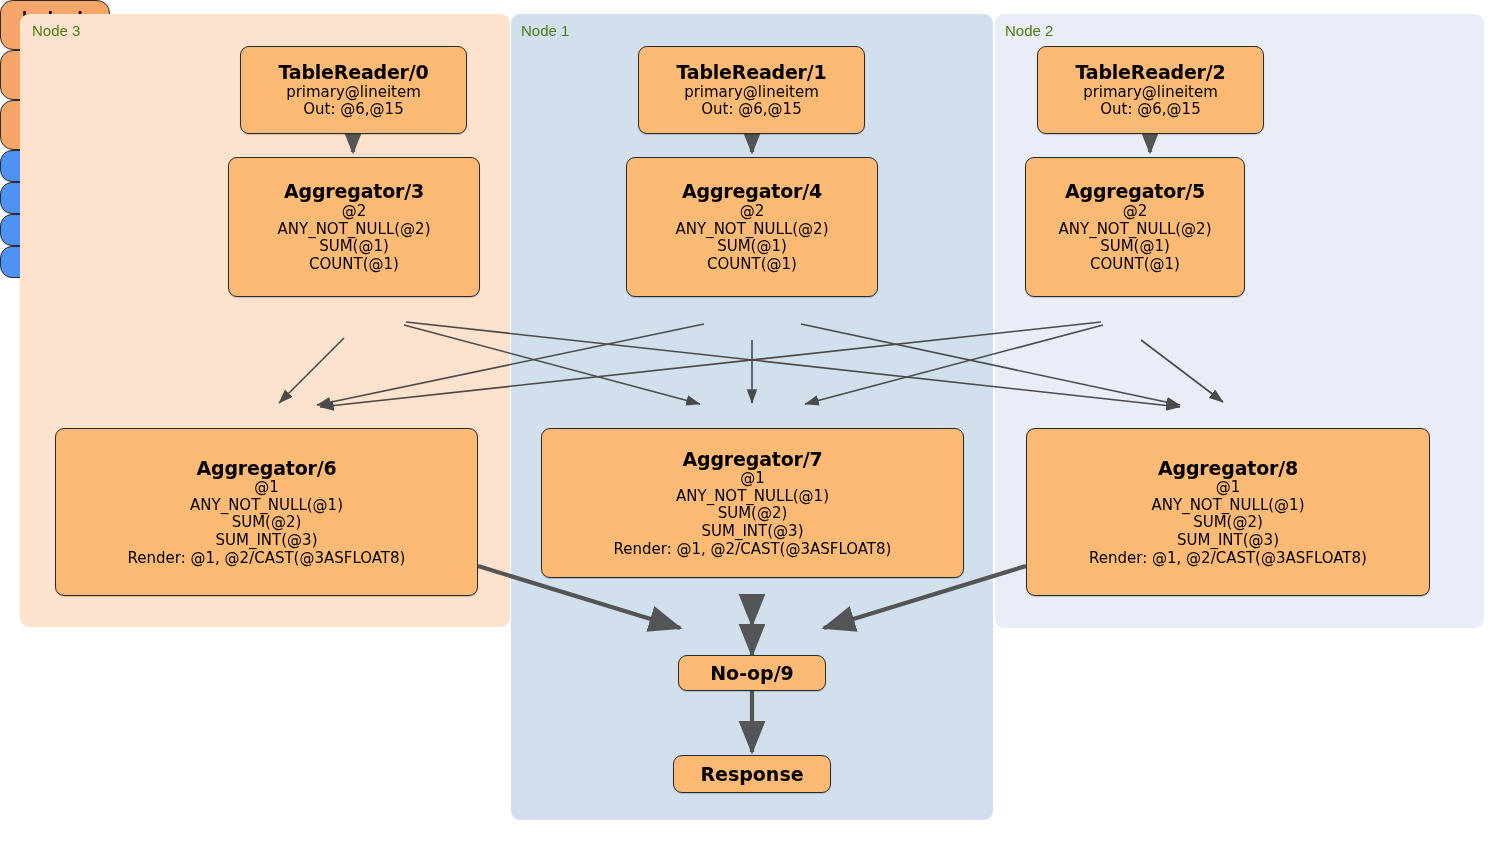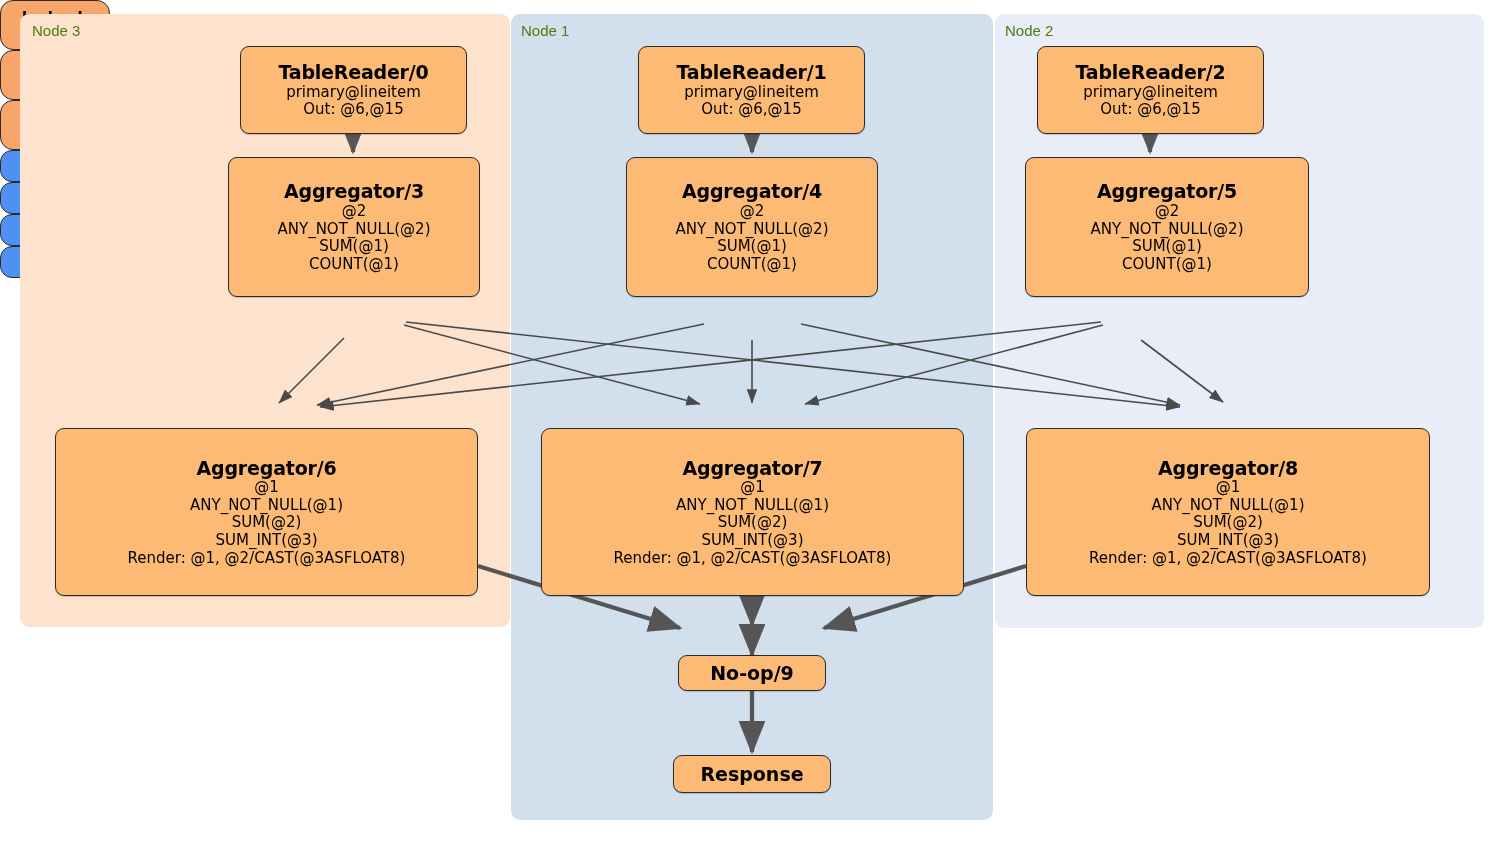--- a/index.html
+++ b/index.html
@@ -118,21 +118,21 @@
   </div>
 
   <div class="gnode proc" style="left:626px;top:157px;width:252px;height:140px;">
     <div class="title">Aggregator/4</div>
     <div class="line">@2</div>
     <div class="line">ANY_NOT_NULL(@2)</div>
     <div class="line">SUM(@1)</div>
     <div class="line">COUNT(@1)</div>
   </div>
 
-  <div class="gnode proc" style="left:1025px;top:157px;width:284px;height:140px;">
+  <div class="gnode proc" style="left:1025px;top:157px;width:220px;height:140px;">
     <div class="title">Aggregator/5</div>
     <div class="line">@2</div>
     <div class="line">ANY_NOT_NULL(@2)</div>
     <div class="line">SUM(@1)</div>
     <div class="line">COUNT(@1)</div>
   </div>
 
   <div class="hash" style="left:299px;top:292px;width:108px;height:48px;">
     <div class="h1">by hash</div>
     <div class="h2">@1</div>
@@ -152,21 +152,21 @@
 
   <div class="gnode proc" style="left:55px;top:428px;width:423px;height:168px;">
     <div class="title">Aggregator/6</div>
     <div class="line">@1</div>
     <div class="line">ANY_NOT_NULL(@1)</div>
     <div class="line">SUM(@2)</div>
     <div class="line">SUM_INT(@3)</div>
     <div class="line">Render: @1, @2/CAST(@3ASFLOAT8)</div>
   </div>
 
-  <div class="gnode proc" style="left:541px;top:428px;width:423px;height:168px;">
+  <div class="gnode proc" style="left:541px;top:428px;width:423px;height:150px;">
     <div class="title">Aggregator/7</div>
     <div class="line">@1</div>
     <div class="line">ANY_NOT_NULL(@1)</div>
     <div class="line">SUM(@2)</div>
     <div class="line">SUM_INT(@3)</div>
     <div class="line">Render: @1, @2/CAST(@3ASFLOAT8)</div>
   </div>
 
   <div class="gnode proc" style="left:1026px;top:428px;width:404px;height:168px;">
     <div class="title">Aggregator/8</div>

